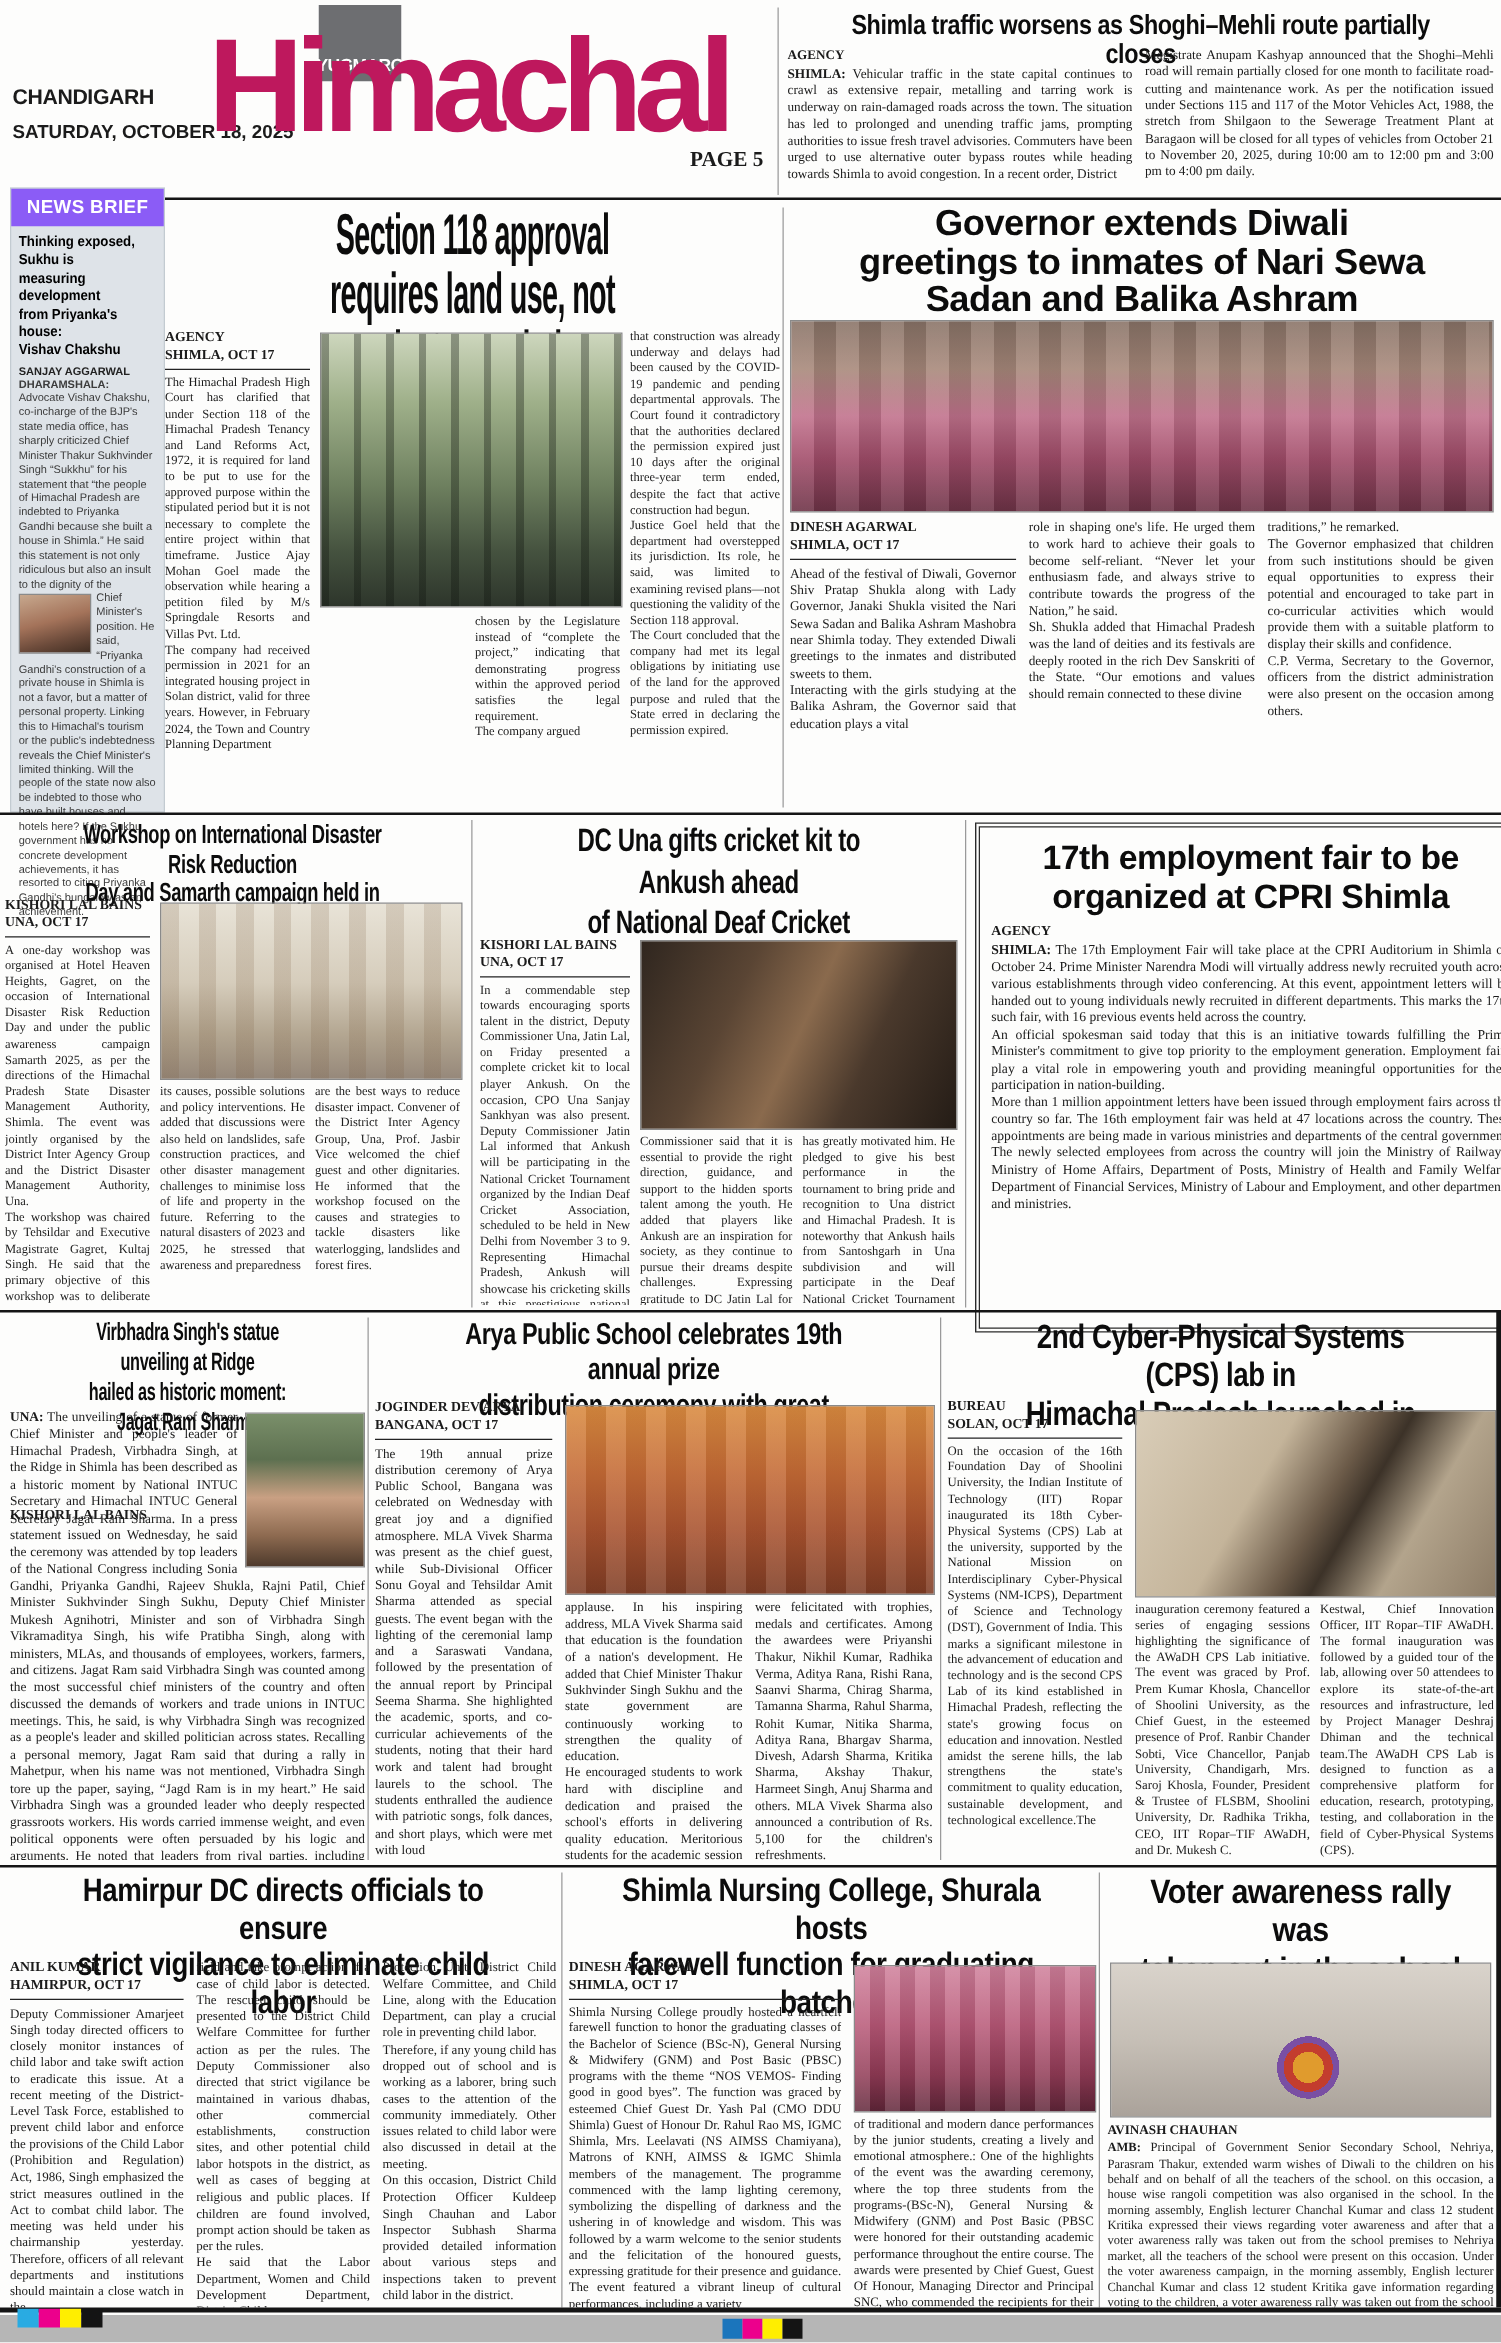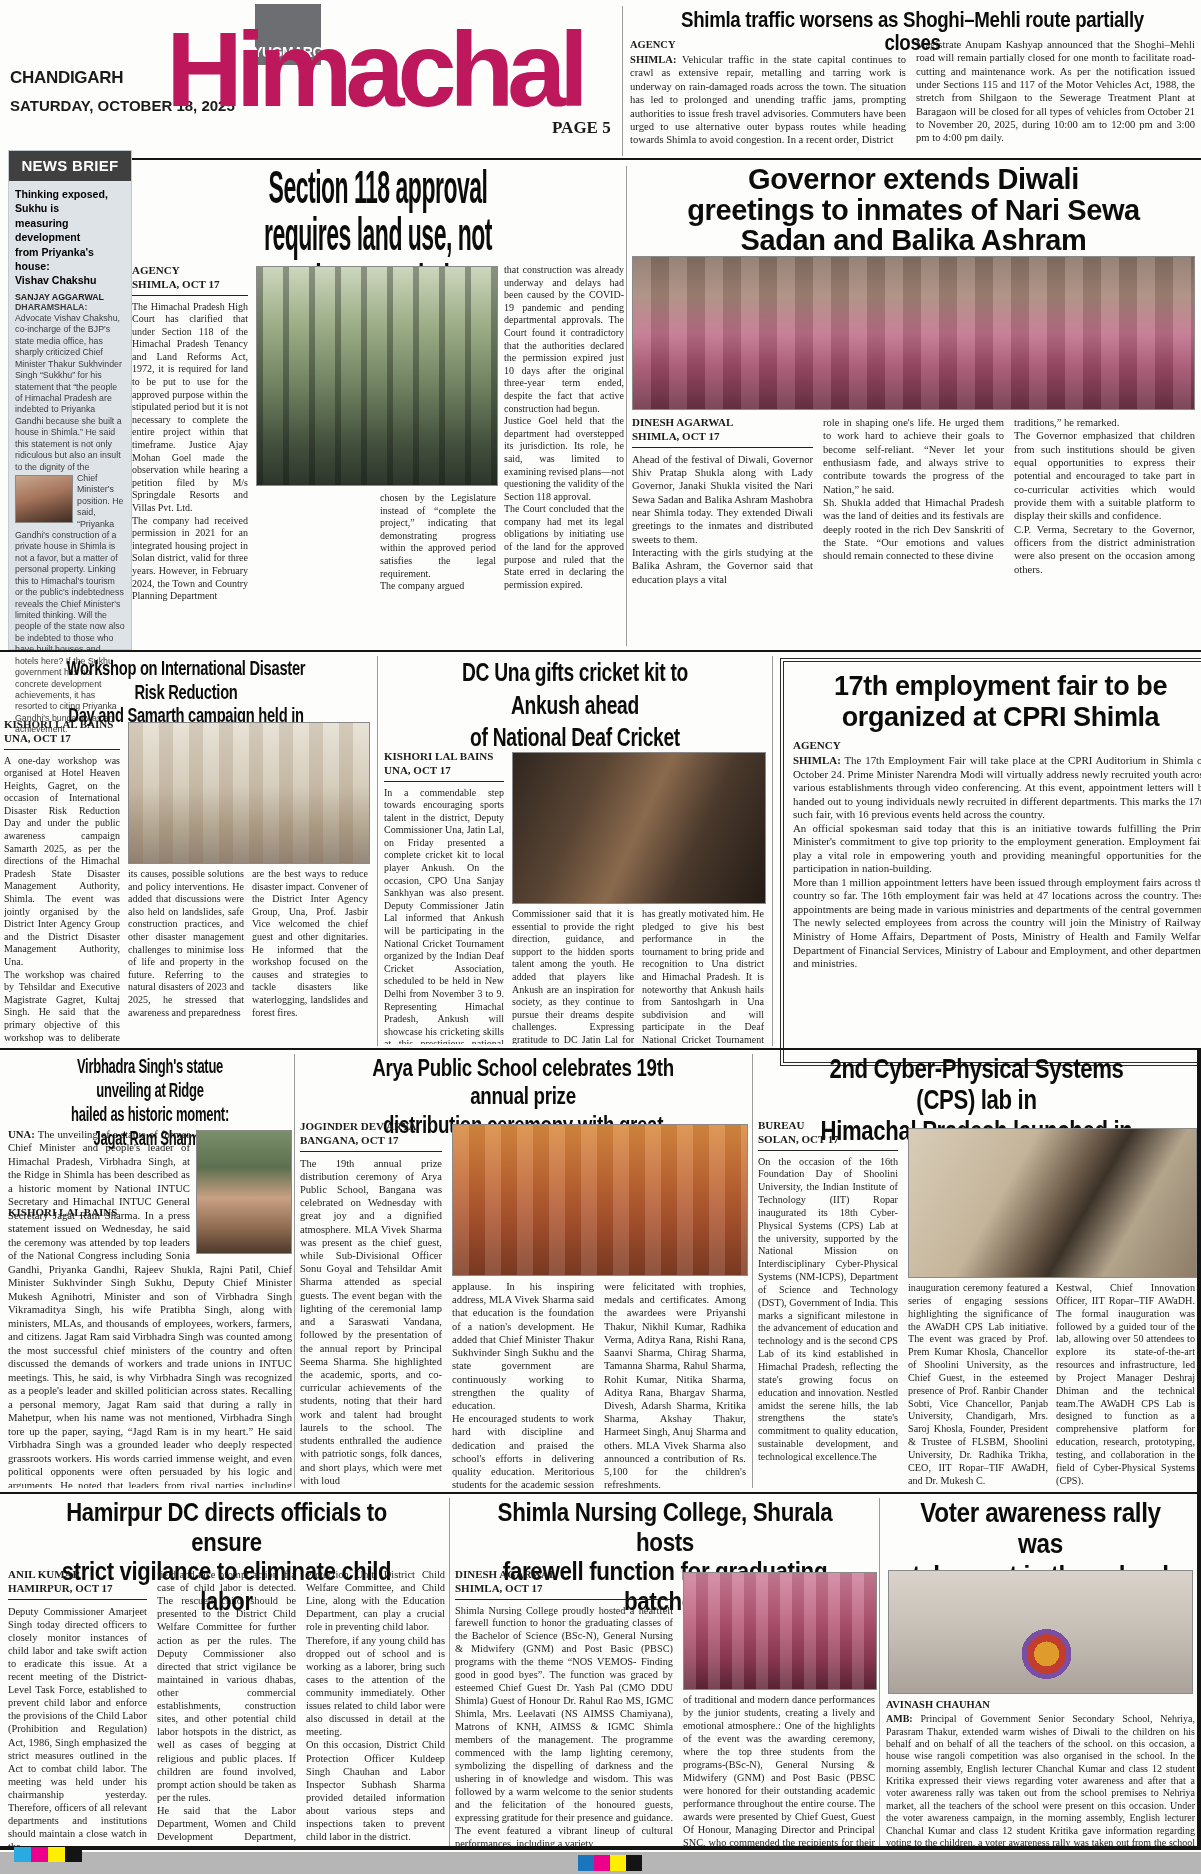--- a/index.html
+++ b/index.html
@@ -36,21 +36,21 @@
     <div class="txt" style="font-size:10.6px;"><b class="lead">SHIMLA:</b> <span>Vehicular traffic in the state capital continues to crawl as extensive repair, metalling and tarring work is underway on rain-damaged roads across the town. The situation has led to prolonged and unending traffic jams, prompting authorities to issue fresh travel advisories. Commuters have been urged to use alternative outer bypass routes while heading towards Shimla to avoid congestion. In a recent order, District</span></div>
   </div>
   <div class="colbox" style="left:286px;top:30px;width:279px;height:120px;">
     <div class="txt" style="font-size:10.6px;">Magistrate Anupam Kashyap announced that the Shoghi–Mehli road will remain partially closed for one month to facilitate road-cutting and maintenance work. As per the notification issued under Sections 115 and 117 of the Motor Vehicles Act, 1988, the stretch from Shilgaon to the Sewerage Treatment Plant at Baragaon will be closed for all types of vehicles from October 21 to November 20, 2025, during 10:00 am to 12:00 pm and 3:00 pm to 4:00 pm daily.</div>
   </div>
 </div>
 
 <div class="hr" style="left:130px;top:158px;width:1071px;height:2px;"></div>
 
 <div class="abs" style="left:8px;top:150px;width:122px;height:498px;background:#dee3e8;border:1px solid #c3cbd1;">
-  <div class="sans" style="height:30px;background:#404040;color:#ffffff;font-weight:700;font-size:15px;text-align:center;line-height:30px;letter-spacing:0.3px;">NEWS BRIEF</div>
+  <div class="sans" style="height:30px;background:#8b5cf6;color:#ffffff;font-weight:700;font-size:15px;text-align:center;line-height:30px;letter-spacing:0.3px;">NEWS BRIEF</div>
   <div style="padding:6px 6px 4px 6px;">
     <div class="sans" style="font-weight:700;font-size:11.5px;line-height:1.25;white-space:pre-line;transform:scale(0.92,1);transform-origin:0 0;margin-bottom:4px;color:#000;">Thinking exposed, Sukhu is
 measuring development
 from Priyanka's house:
 Vishav Chakshu</div>
     <div class="sans" style="font-weight:700;font-size:8.8px;color:#222;">SANJAY AGGARWAL</div>
     <div class="sans" style="font-size:8.8px;line-height:1.3;color:#3c3c3c;"><b class="lead">DHARAMSHALA:</b> <span>Advocate Vishav Chakshu, co-incharge of the BJP's state media office, has sharply criticized Chief Minister Thakur Sukhvinder Singh “Sukkhu” for his statement that “the people of Himachal Pradesh are indebted to Priyanka Gandhi because she built a house in Shimla.” He said this statement is not only ridiculous but also an insult to the dignity of the</span></div>
     <div class="sans" style="font-size:8.8px;line-height:1.3;color:#3c3c3c;"><span class="photo-float" style="float:left;width:56px;height:46px;margin:2px 4px 1px 0;background:linear-gradient(165deg,#c7a88e 0%,#a4735a 45%,#6b4a3a 75%,#402d22 100%);"></span><span>Chief Minister's position. He said, “Priyanka Gandhi's construction of a private house in Shimla is not a favor, but a matter of personal property. Linking this to Himachal's tourism or the public's indebtedness reveals the Chief Minister's limited thinking. Will the people of the state now also be indebted to those who have built houses and hotels here? If the Sukhu government has no concrete development achievements, it has resorted to citing Priyanka Gandhi's bungalow as an achievement.</span></div>
   </div>
 </div>

